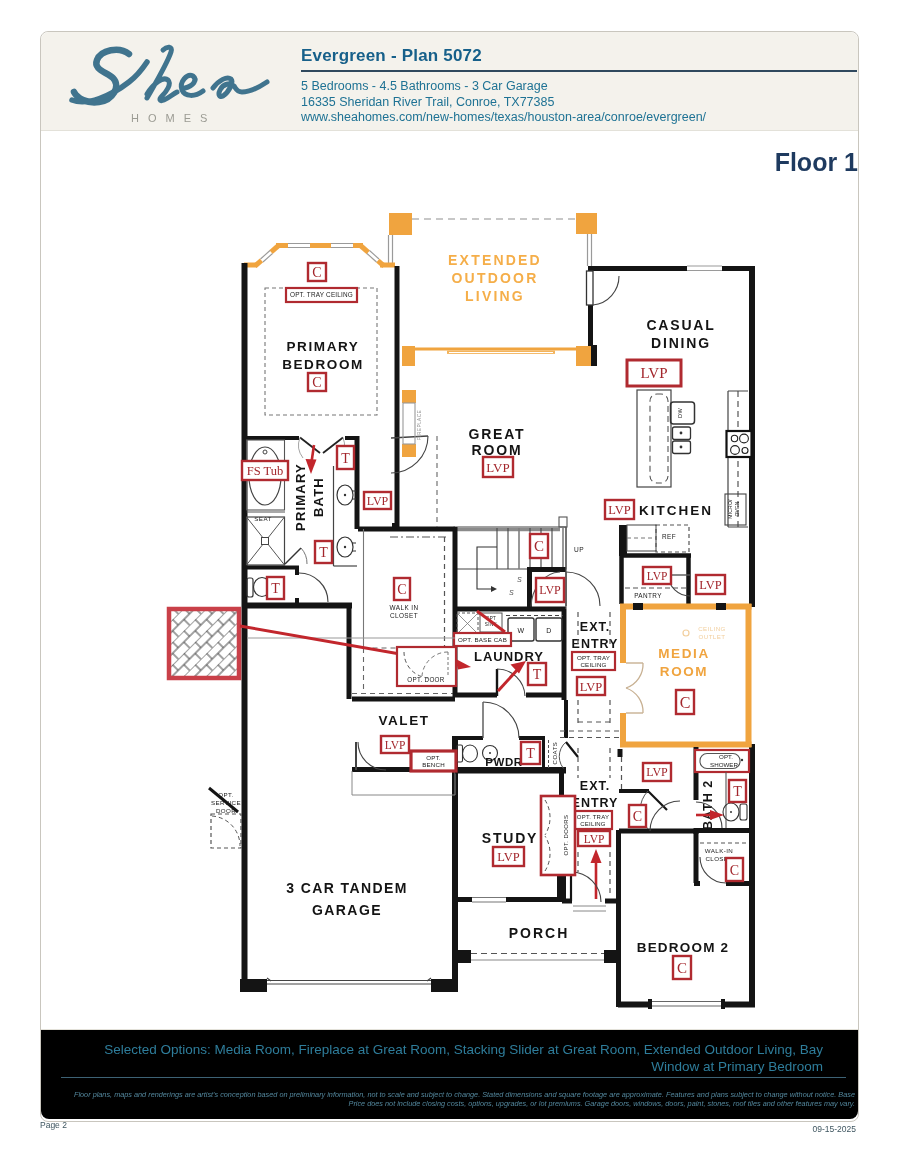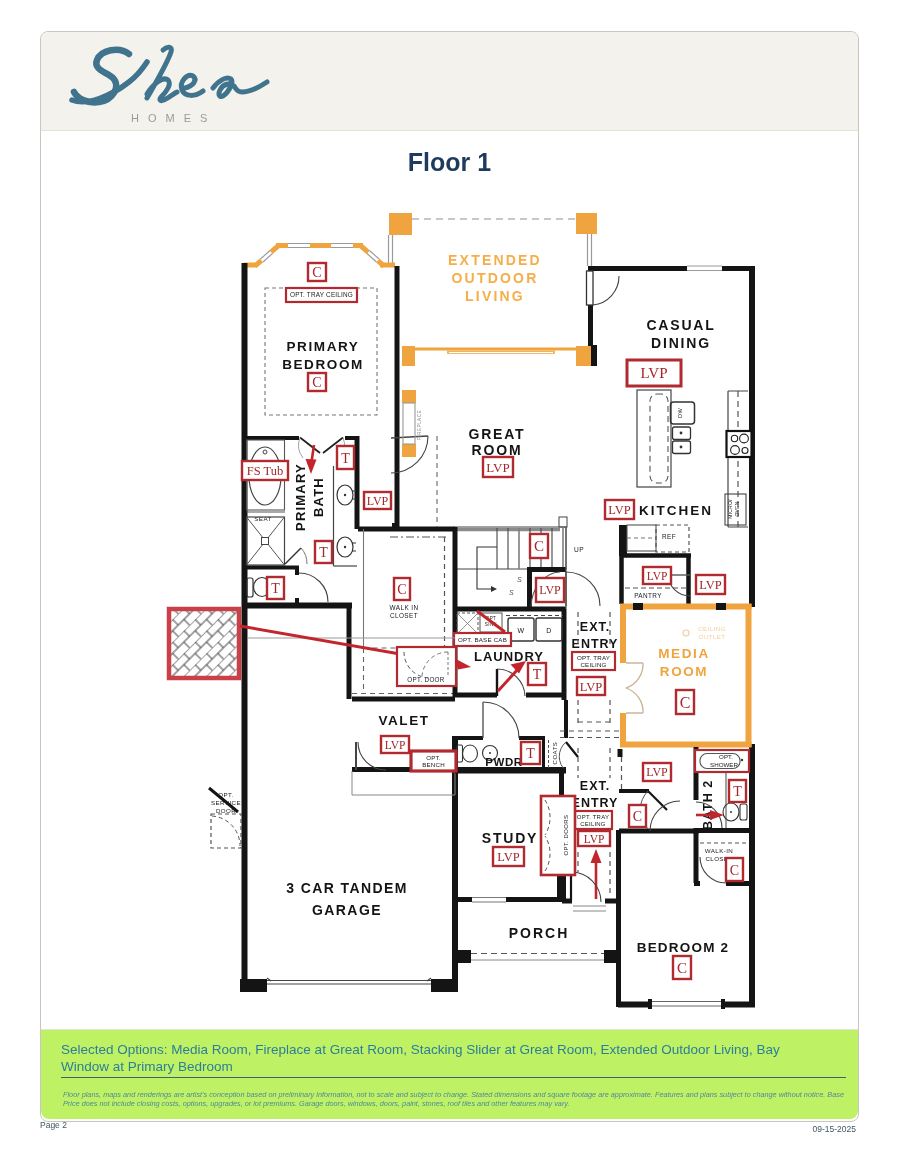--- a/index.html
+++ b/index.html
@@ -3,22 +3,22 @@
 <meta charset="utf-8">
 <style>
 html,body{margin:0;padding:0;background:#fff;}
 body{width:900px;height:1166px;position:relative;font-family:"Liberation Sans",sans-serif;overflow:hidden;}
 .page{position:absolute;left:40px;top:31px;width:817px;height:1089px;border:1px solid #c9c6be;border-radius:8px;background:#fff;}
 .hdr{position:absolute;left:0;top:0;width:100%;height:98px;background:#f4f2ec;border-bottom:1px solid #e3e1d9;border-radius:8px 8px 0 0;}
 .tblock{position:absolute;left:260px;top:14px;width:520px;}
 .t1{font-size:17px;font-weight:bold;color:#17608a;letter-spacing:0.2px;}
 .trule{border-top:2px solid #30495e;margin-top:4px;width:556px;}
 .t2{font-size:12.5px;color:#1e7294;margin-top:7px;line-height:15.5px;}
-.floor1{position:absolute;left:0;top:116px;width:817px;text-align:center;font-size:25px;font-weight:bold;color:#1e3a5f;}
-.ftr{position:absolute;left:0;top:997px;width:100%;height:89px;background:#bef264;border-top:1px solid #e3e1d9;border-radius:0 0 8px 8px;}
+.floor1{position:absolute;left:0;top:116px;width:817px;text-align:right;font-size:25px;font-weight:bold;color:#1e3a5f;}
+.ftr{position:absolute;left:0;top:997px;width:100%;height:89px;background:#000000;border-top:1px solid #e3e1d9;border-radius:0 0 8px 8px;text-align:right;}
 .sel{position:absolute;left:20px;top:11px;width:762px;font-size:13.5px;color:#2e7d9b;line-height:17px;}
 .frule{position:absolute;left:20px;top:47px;width:785px;border-top:1px solid #3d6275;}
 .disc{position:absolute;left:22px;top:61px;width:792px;font-size:7.3px;color:#53879d;line-height:8.6px;font-style:italic;}
 .pg{position:absolute;left:40px;top:1120px;font-size:8.5px;color:#3f5660;}
 .dt{position:absolute;right:44px;top:1124px;font-size:8.5px;color:#3f5660;}
 svg{position:absolute;left:0;top:0;}
 </style>
 </head>
 <body>
 <div class="page">
@@ -28,20 +28,25 @@
         <path d="M62 14 C52 6 34 10 30 20 C26 30 40 32 46 38 C54 46 46 60 32 62 C20 64 10 58 7 52" stroke-width="6.5"></path>
         <path d="M5 60 C20 66 44 56 62 42 C70 36 76 28 80 22" stroke-width="5.5"></path>
         <path d="M96 10 C100 6 106 6 104 12 C100 24 88 44 80 58 M80 54 C86 44 96 36 101 40 C105 44 99 52 95 56 C92 59 92 62 97 60 C102 58 106 54 110 52" stroke-width="5"></path>
         <path d="M118 48 C126 46 131 40 126 36 C120 33 112 42 115 50 C118 57 128 57 136 51" stroke-width="5"></path>
         <path d="M146 48 C152 40 160 36 164 39 C167 42 162 52 156 56 C152 58 151 54 153 50 C156 44 163 42 167 46 C169 49 170 52 175 52 C183 52 194 46 200 42" stroke-width="5"></path>
       </g>
       <g fill="#9b9b93" font-family="Liberation Sans, sans-serif" font-size="11" letter-spacing="9">
         <text x="64" y="82">HOMES</text>
       </g>
     </svg>
+    <div class="tblock">
+      <div class="t1">Evergreen - Plan 5072</div>
+      <div class="trule"></div>
+      <div class="t2">5 Bedrooms - 4.5 Bathrooms - 3 Car Garage<br>16335 Sheridan River Trail, Conroe, TX77385<br>www.sheahomes.com/new-homes/texas/houston-area/conroe/evergreen/</div>
+    </div>
   </div>
   <div class="floor1">Floor 1</div>
   <div class="ftr">
     <div class="sel">Selected Options: Media Room, Fireplace at Great Room, Stacking Slider at Great Room, Extended Outdoor Living, Bay Window at Primary Bedroom</div>
     <div class="frule"></div>
     <div class="disc">Floor plans, maps and renderings are artist's conception based on preliminary information, not to scale and subject to change. Stated dimensions and square footage are approximate. Features and plans subject to change without notice. Base Price does not include closing costs, options, upgrades, or lot premiums. Garage doors, windows, doors, paint, stones, roof tiles and other features may vary.</div>
   </div>
 </div>
 <div class="pg">Page 2</div>
 <div class="dt">09-15-2025</div>

